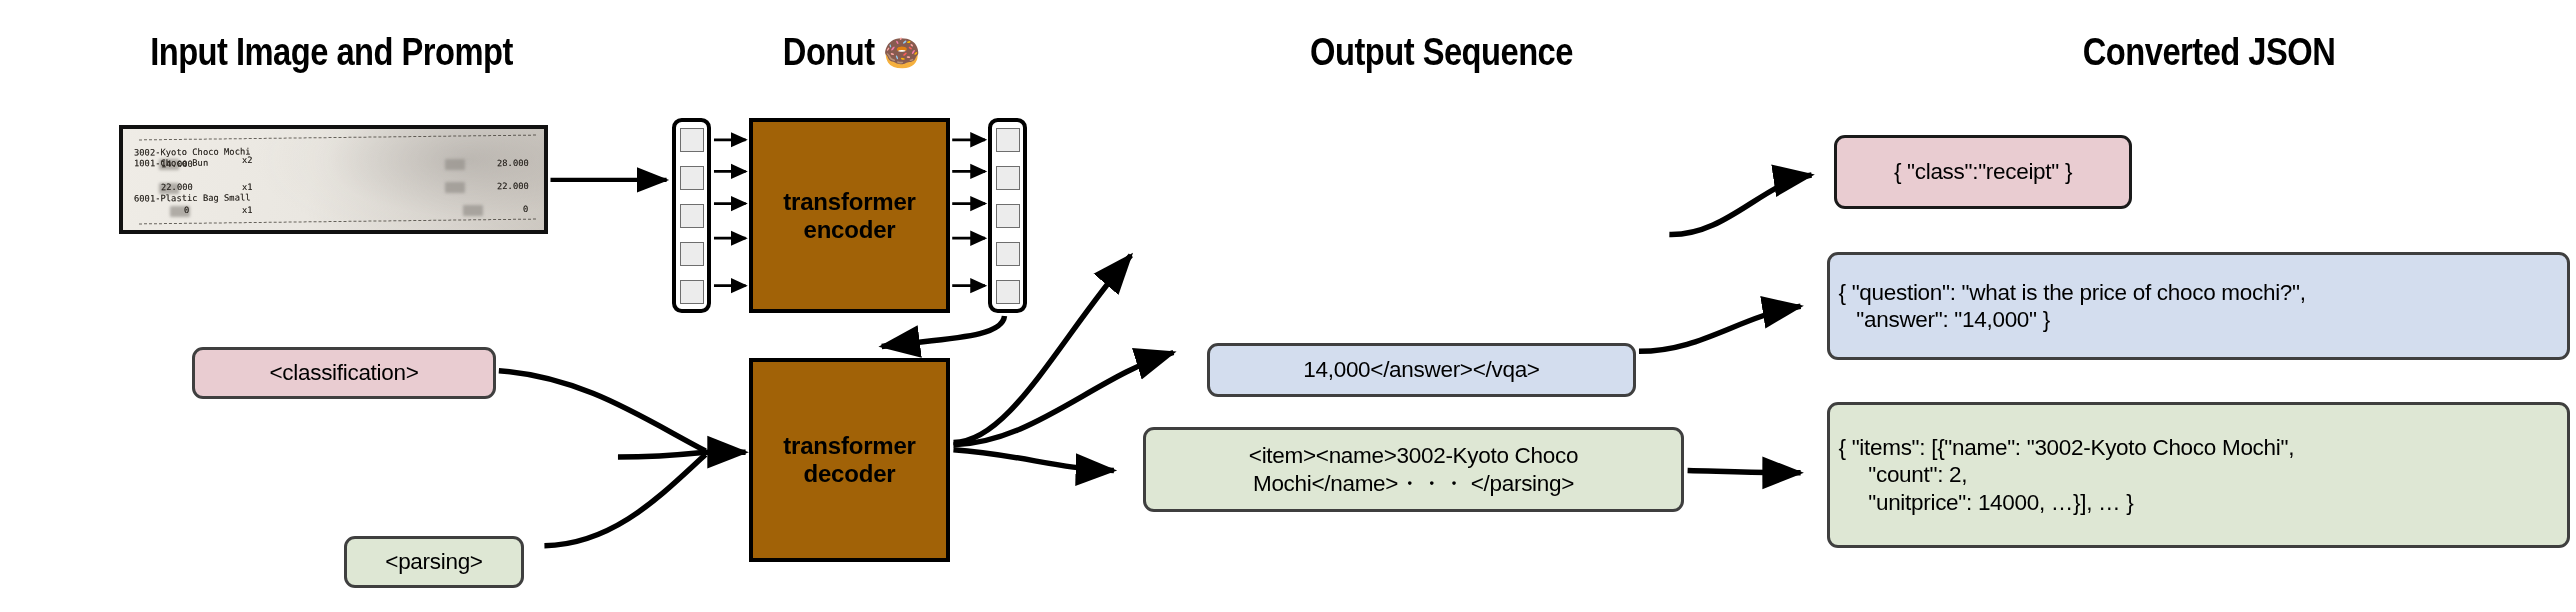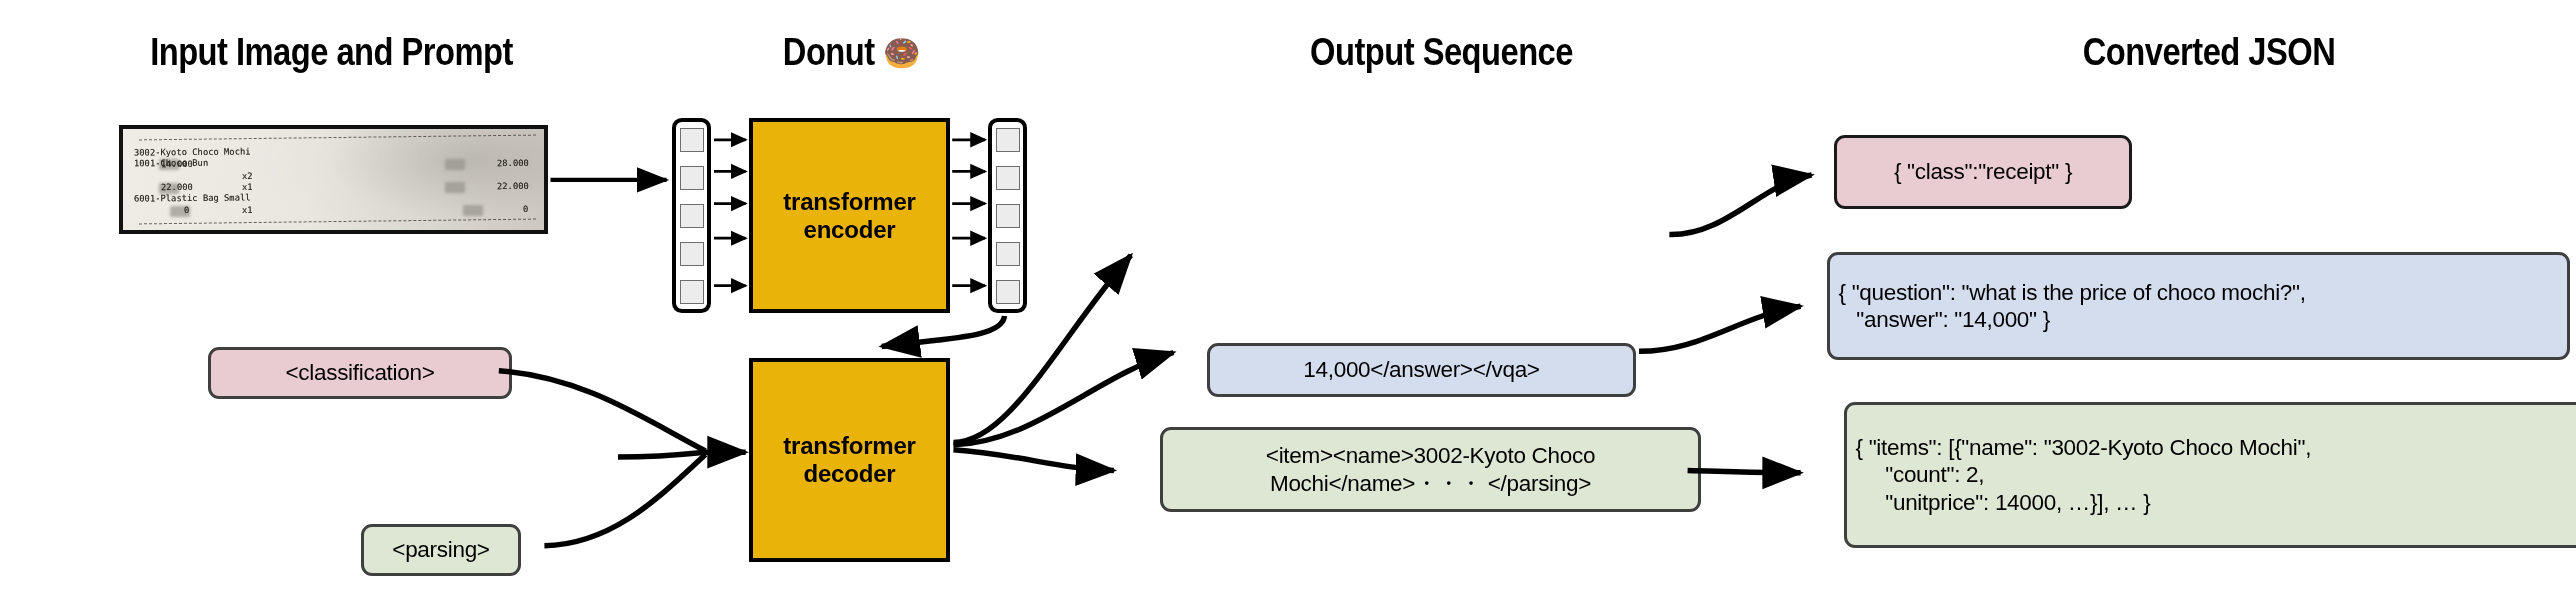--- a/index.html
+++ b/index.html
@@ -82,21 +82,21 @@
   .blur-chip {
     position: absolute;
     background: rgba(150,146,140,0.70);
     filter: blur(1.5px);
     border-radius: 1.2px;
   }
 
   
   .hardbox {
     position: absolute;
-    background: #eab308;
+    background: #a16207;
     border: 4.3px solid #000;
     box-sizing: border-box;
     display: flex;
     align-items: center;
     justify-content: center;
     text-align: center;
     font-weight: bold;
     font-size: 24px;
     line-height: 1.16;
     letter-spacing: -0.2px;
@@ -137,28 +137,28 @@
     justify-content: center;
     text-align: center;
     font-size: 22.5px;
     line-height: 1.22;
     letter-spacing: -0.3px;
     padding: 3.6px 8.5px;
     white-space: pre-line;
   }
   .cbox.pink  { background: #e9ccd1; }
   .cbox.blue  { background: #d3ddee; }
-  .cbox.green { background: #dee7d4; margin-left: 17px; }
+  .cbox.green { background: #dee7d4; }
   .cbox.dark-edge { border-color: #1a1a1a; }
   .cbox.mono-left { text-align: left; justify-content: flex-start; }
 
   
-  #prompt-classification { left: 192px;  top: 347px; width: 304px;  height: 52px; margin-left: 16px; }
+  #prompt-classification { left: 192px;  top: 347px; width: 304px;  height: 52px; }
   #prompt-vqa            { left: 6px;   top: 418px; width: 608px; height: 85px; }
-  #prompt-parsing        { left: 344px;  top: 524px; width: 160px;  height: 52px; }
+  #prompt-parsing        { left: 344px;  top: 536px; width: 180px;  height: 52px; }
 
   
   #out-classification { left: 1173px; top: 186px; width: 492px;  height: 96px; }
   #out-vqa            { left: 1207px; top: 343px; width: 429px;  height: 54px;  }
   #out-parsing        { left: 1143px; top: 427px; width: 541px;  height: 85px; }
 
   
   #json-classification { left: 1834px; top: 135px; width: 298px;  height: 74px; }
   #json-vqa            { left: 1827px; top: 252px; width: 743px; height: 108px; }
   #json-parsing        { left: 1827px; top: 402px; width: 743px; height: 146px; }
@@ -184,21 +184,21 @@
   <div class="heading" id="hd-json">Converted JSON</div>
 
   <div id="receipt-wrap">
     <div id="receipt-paper">
       <div class="dashrule" id="dash-top"></div>
       <div class="dashrule" id="dash-bot"></div>
 
       <div class="rcp-line rcp-name" style="top:18px">3002-Kyoto Choco Mochi</div>
       <div class="blur-chip" style="left:36px;top:30px;width:20.7px;height:10.3px"></div>
       <div class="rcp-line rcp-price" style="top:30px">14.000</div>
-      <div class="rcp-line rcp-qty" style="top:42px">x2</div>
+      <div class="rcp-line rcp-qty" style="top:26px">x2</div>
       <div class="blur-chip" style="left:322px;top:30px;width:20.7px;height:10.3px"></div>
       <div class="rcp-line rcp-total" style="top:29px">28.000</div>
 
       <div class="rcp-line rcp-name" style="top:29px">1001-Choco Bun</div>
       <div class="blur-chip" style="left:36px;top:54px;width:20.7px;height:10.3px"></div>
       <div class="rcp-line rcp-price" style="top:53px">22.000</div>
       <div class="rcp-line rcp-qty" style="top:53px">x1</div>
       <div class="blur-chip" style="left:322px;top:53px;width:20.7px;height:10.3px"></div>
       <div class="rcp-line rcp-total" style="top:52px">22.000</div>
 

